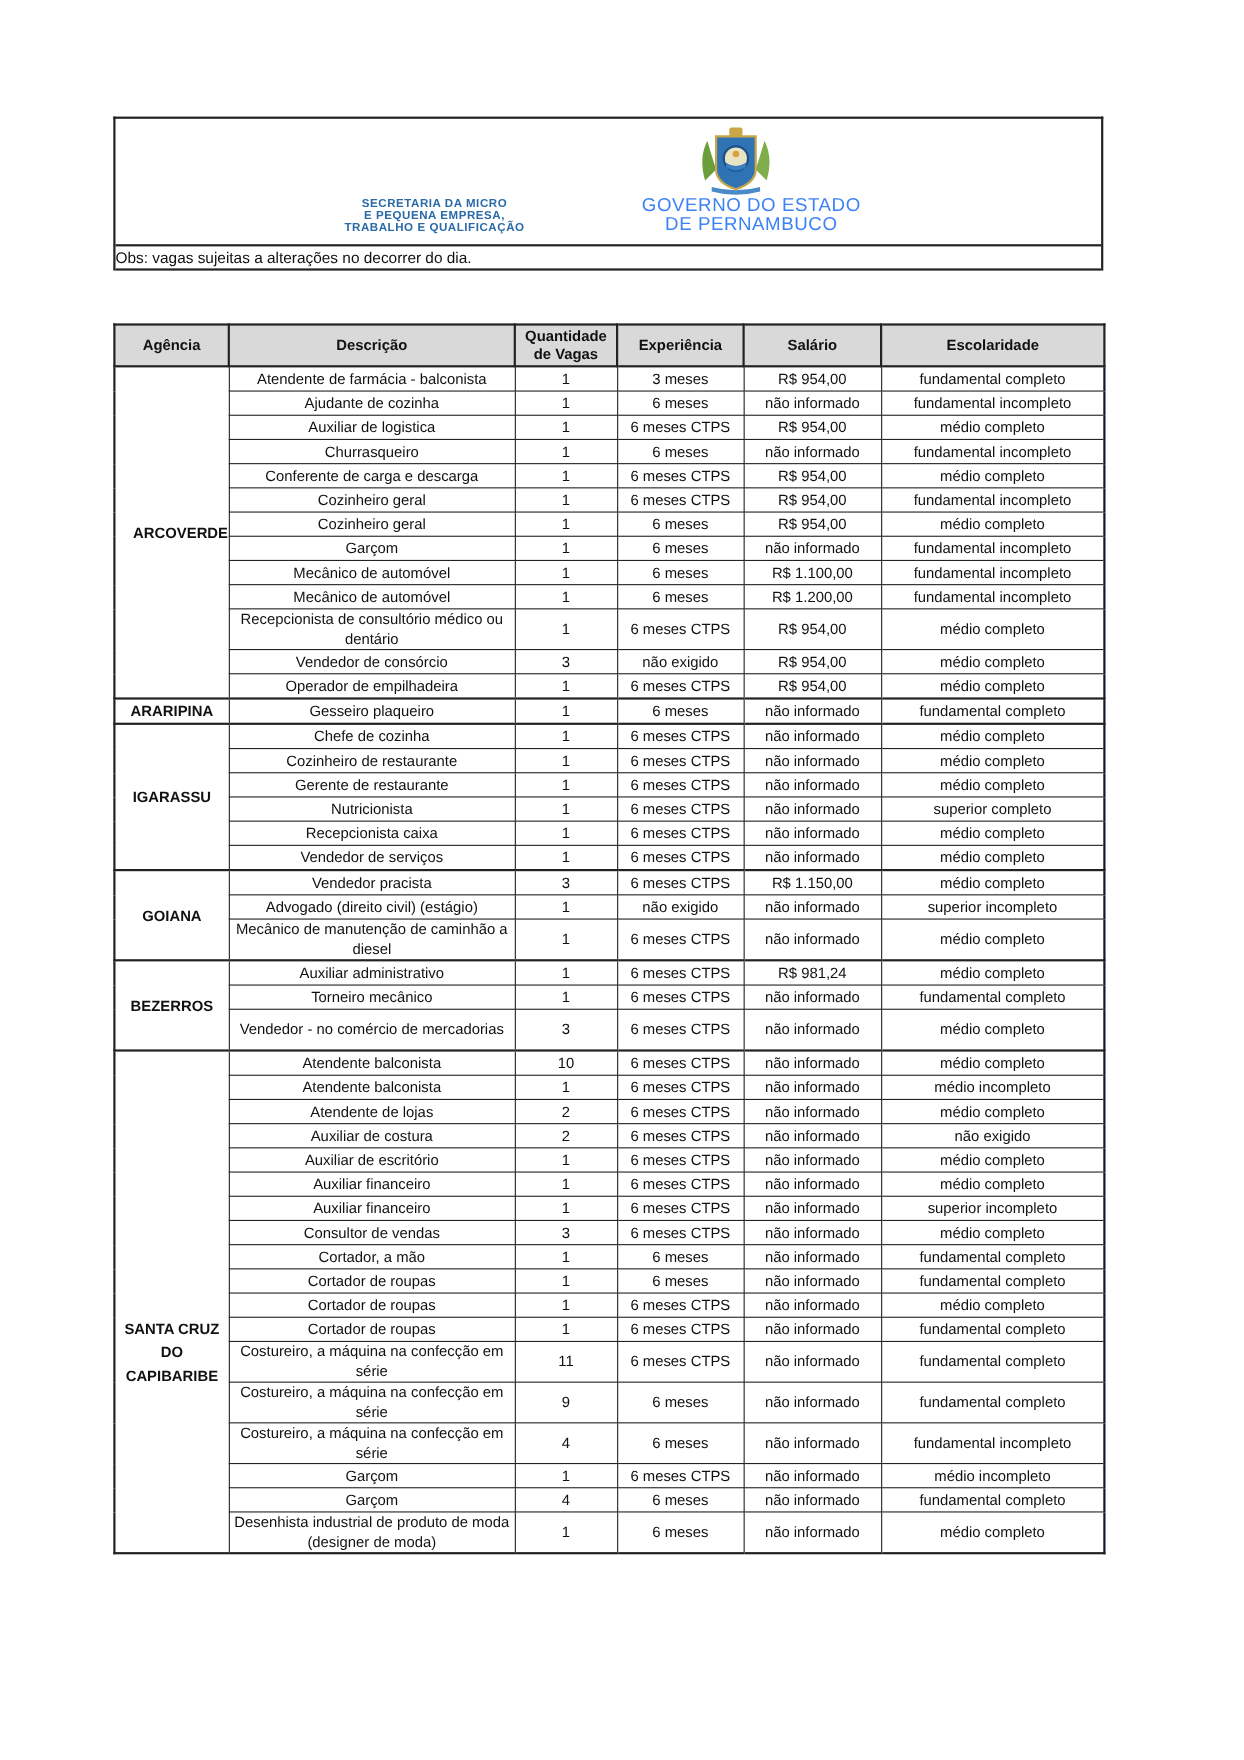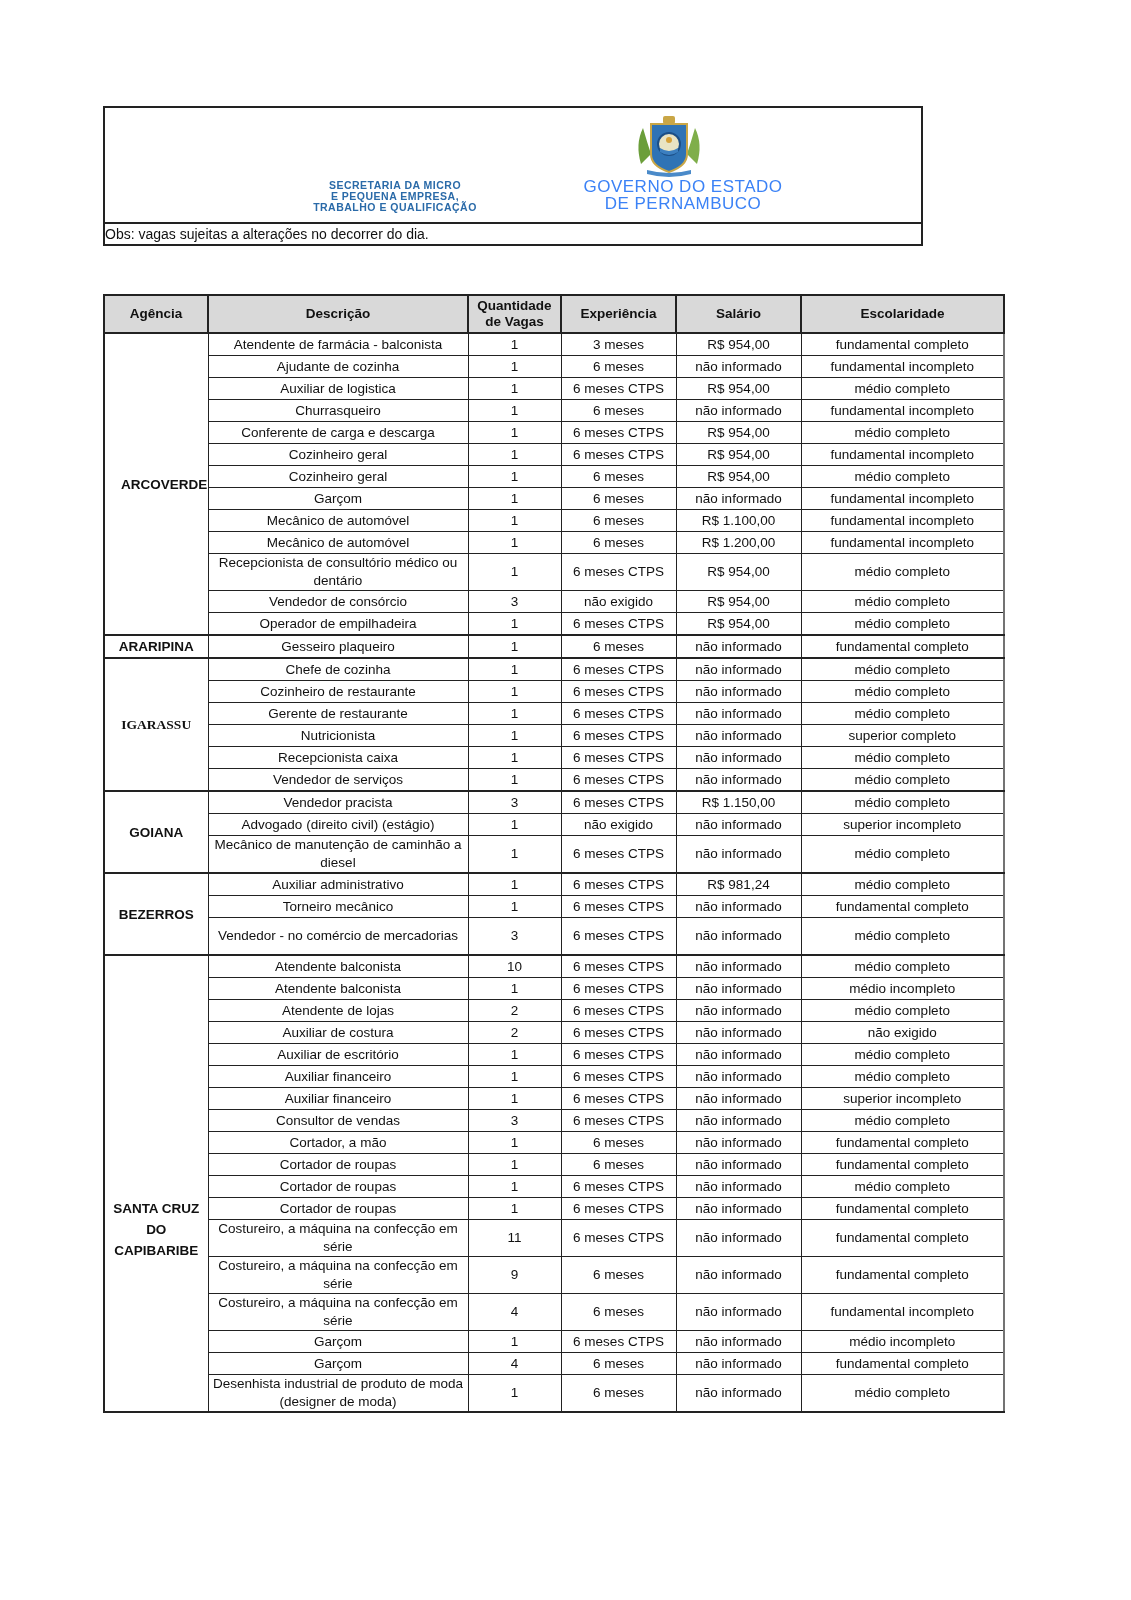--- a/index.html
+++ b/index.html
@@ -1,32 +1,32 @@
 <!DOCTYPE html>
 <html><head>
 <meta charset="utf-8">
 <style>
   html, body { margin: 0; padding: 0; background: #ffffff; }
   body { width: 1131px; height: 1600px; position: relative; font-family: "Liberation Sans", sans-serif; color: #111; }
-  .sheet { position: absolute; left: 103px; top: 106px; width: 820px; border: 2px solid #222; border-bottom: none; box-sizing: border-box; }
+  .sheet { position: absolute; left: 103px; top: 106px; width: 900px; border: 2px solid #222; border-bottom: none; box-sizing: border-box; }
   .logo-area { height: 114px; position: relative; border-bottom: 2px solid #222; }
   .secretaria { position: absolute; left: 170px; top: 72px; width: 240px; text-align: center; font-size: 10.5px; line-height: 11px; color: #2a6aa8; letter-spacing: 0.5px; font-weight: bold; }
   .governo { position: absolute; left: 438px; top: 70px; width: 280px; text-align: center; font-size: 17px; line-height: 17px; color: #3b82f6; letter-spacing: 0.5px; }
   .crest { position: absolute; left: 528px; top: 6px; width: 72px; height: 64px; }
   .title-row { height: 29px; border-bottom: 2px solid #222; text-align: center; font-size: 19px; font-weight: bold; line-height: 29px; }
   .sub-row { height: 20px; border-bottom: 2px solid #222; text-align: center; font-size: 14px; line-height: 20px; }
   .obs-row { height: 20px; border-bottom: 2px solid #222; text-align: left; font-size: 14px; line-height: 20px; }
   table { border-collapse: collapse; width: 900px; table-layout: fixed; position: absolute; left: 103px; top: 294px; }
   col.c1 { width: 104px; } col.c2 { width: 260px; } col.c3 { width: 93px; } col.c4 { width: 115px; } col.c5 { width: 125px; } col.c6 { width: 203px; }
   th { background: #d9d9d9; font-size: 13.5px; font-weight: bold; border: 2px solid #222; height: 36px; padding: 0; line-height: 16px; }
   td { border: 1.5px solid #222; font-size: 13.5px; text-align: center; padding: 0 2px; height: 21px; line-height: 19px; }
   td.agency { font-weight: bold; font-size: 13.5px; border-left: 2px solid #222; }
   td.tall { height: 36px; line-height: 18px; }
   tr.group-end td { border-bottom: 2px solid #222; }
-  td.last { border-right: 2px solid #737373; margin-left: 28px; }
+  td.last { border-right: 2px solid #0f172a; margin-left: 28px; }
 </style>
 </head>
 <body>
 
 <div class="sheet">
   <div class="logo-area">
     <svg class="crest" viewBox="0 0 72 64">
       <path d="M8 50 Q2 30 10 14 Q14 28 18 40 Z" fill="#6b9e3a"></path>
       <path d="M64 50 Q70 30 62 14 Q58 28 54 40 Z" fill="#7fae4a"></path>
       <rect x="30" y="2" width="12" height="8" rx="2" fill="#c9a646"></rect>
@@ -166,21 +166,21 @@
       </tr>
       <tr class="group-end">
         <td class="agency" rowspan="1" style="border-bottom: 2px solid rgb(34, 34, 34);">ARARIPINA</td>
         <td>Gesseiro plaqueiro</td>
         <td>1</td>
         <td>6 meses</td>
         <td>não informado</td>
         <td class="last">fundamental completo</td>
       </tr>
       <tr>
-        <td class="agency" rowspan="6" style="border-bottom: 2px solid rgb(34, 34, 34); font-family: Liberation Serif, serif;">IGARASSU</td>
+        <td class="agency" rowspan="6" style="border-bottom: 2px solid rgb(34, 34, 34);">IGARASSU</td>
         <td>Chefe de cozinha</td>
         <td>1</td>
         <td>6 meses CTPS</td>
         <td>não informado</td>
         <td class="last">médio completo</td>
       </tr>
       <tr>
         <td>Cozinheiro de restaurante</td>
         <td>1</td>
         <td>6 meses CTPS</td>

